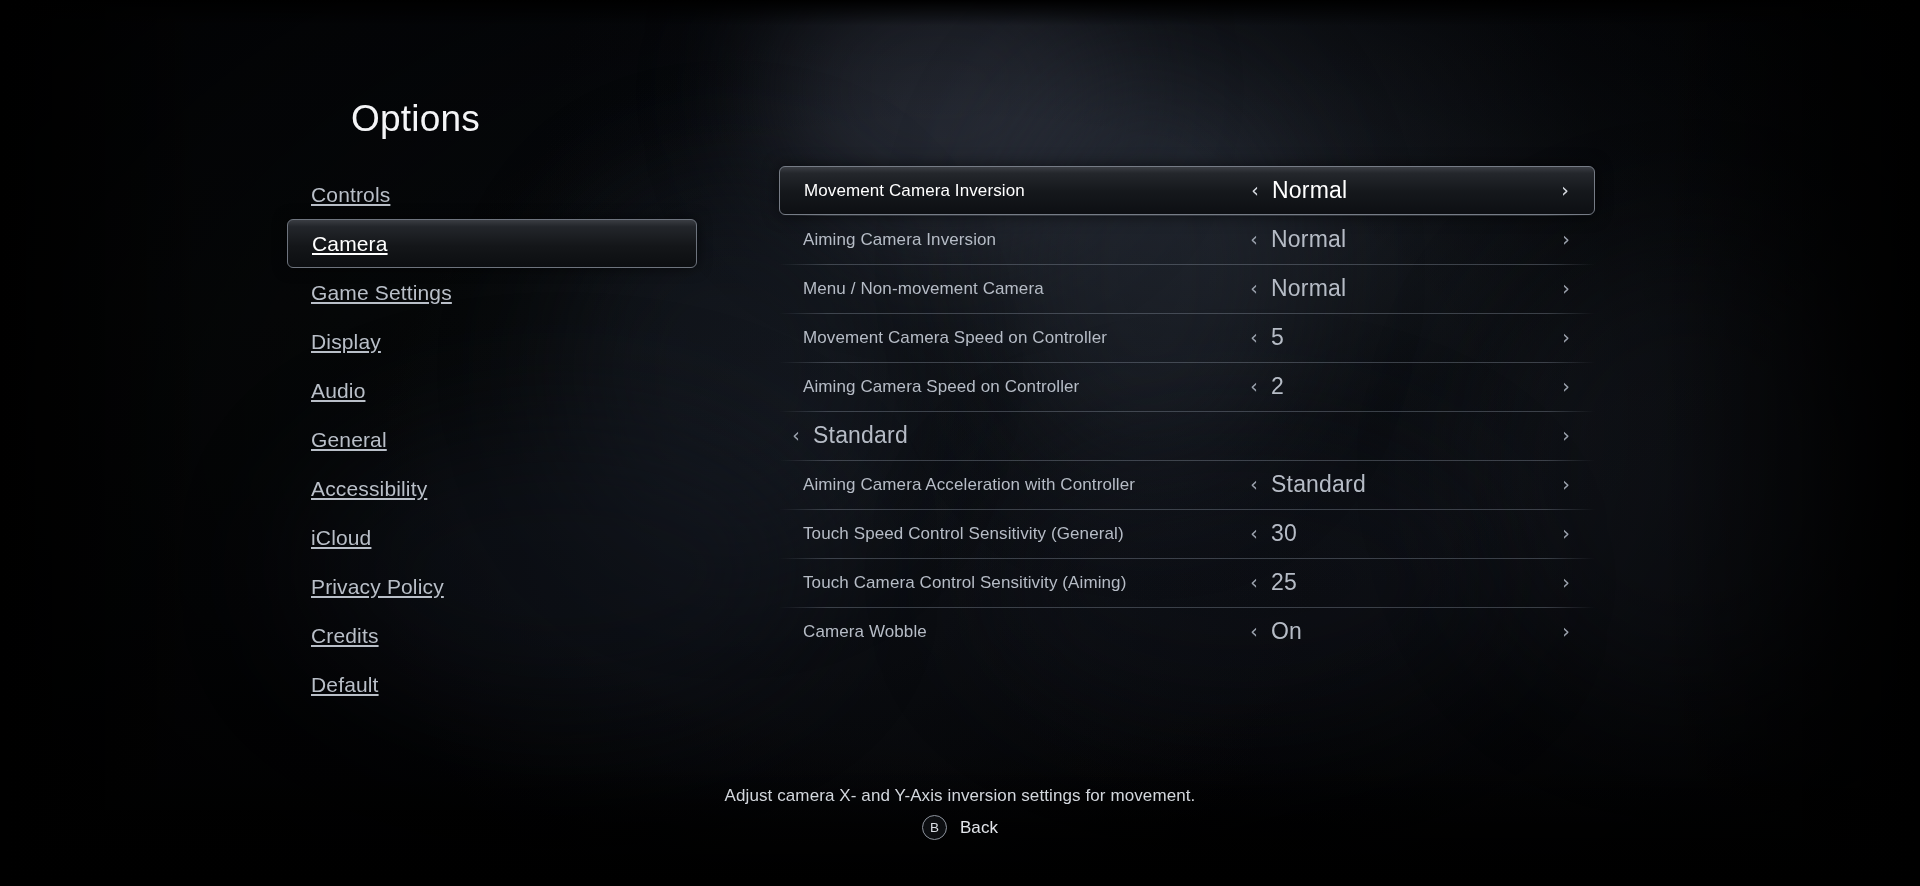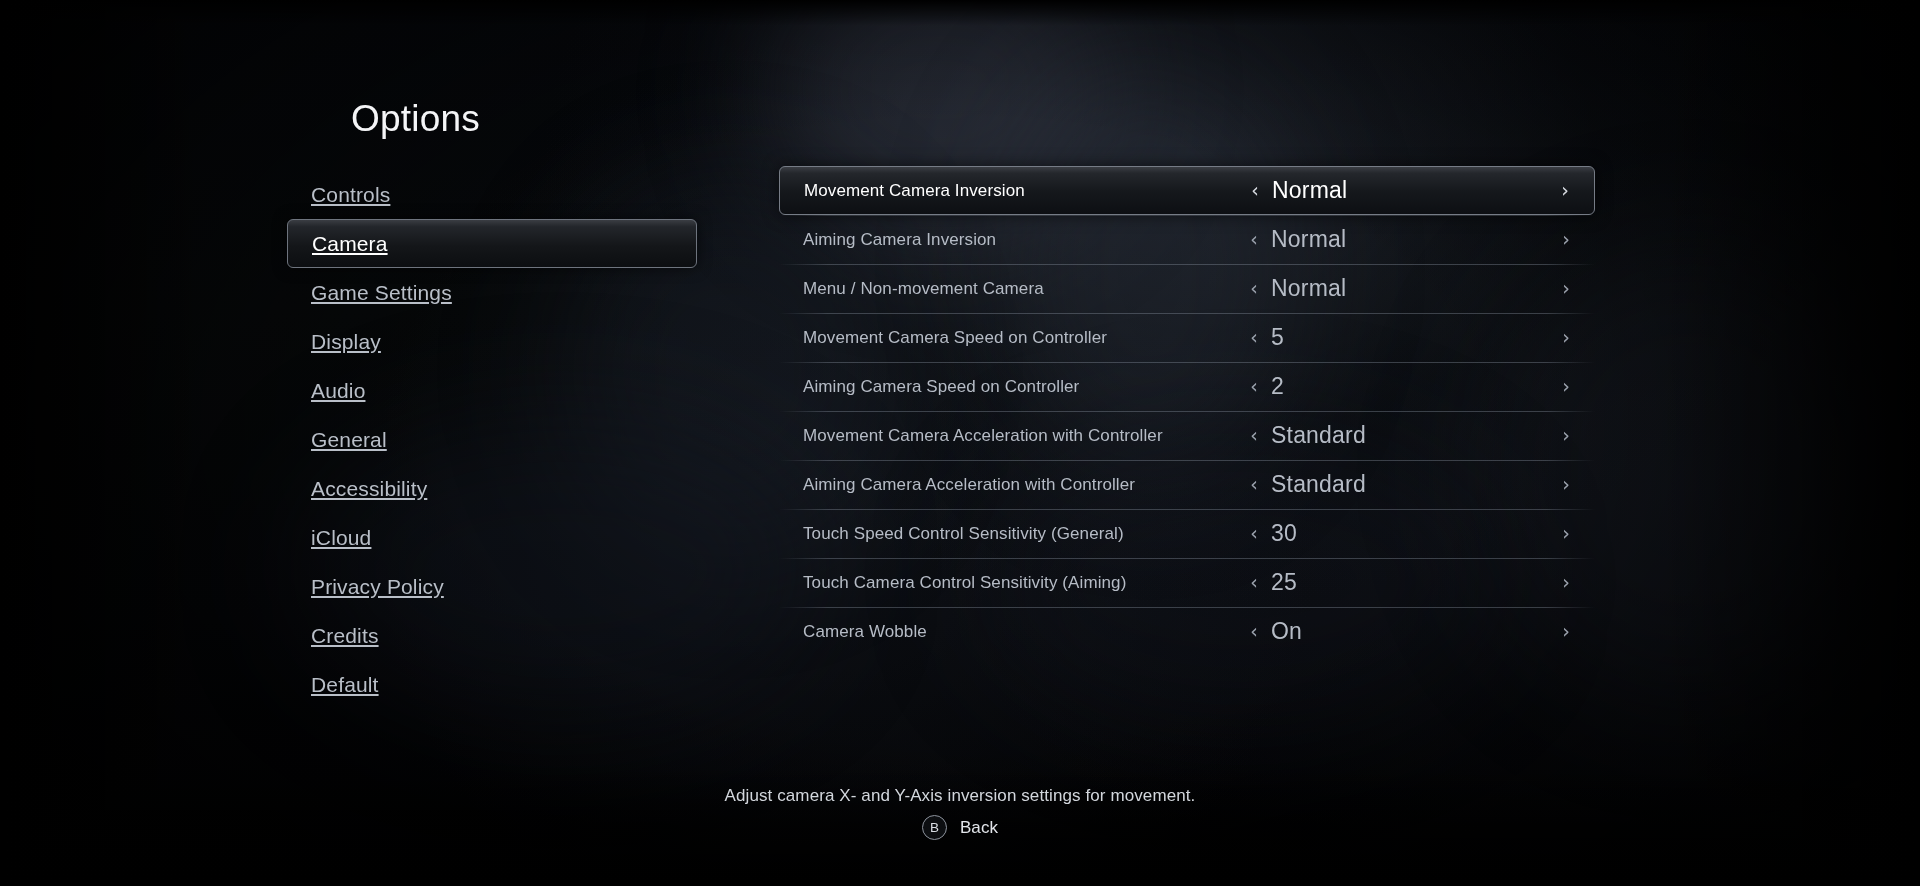--- a/index.html
+++ b/index.html
@@ -245,21 +245,20 @@
         <div class="sep"></div>
         <div class="s-label">Aiming Camera Speed on Controller</div>
         <div class="s-control">
           <div class="chev">‹</div>
           <div class="s-value">2</div>
           <div class="chev">›</div>
         </div>
       </div>
       <div class="setting-row">
         <div class="sep"></div>
-        <div class="s-label">Movement Camera Acceleration with Controller</div>
         <div class="s-control">
           <div class="chev">‹</div>
           <div class="s-value">Standard</div>
           <div class="chev">›</div>
         </div>
       </div>
       <div class="setting-row">
         <div class="sep"></div>
         <div class="s-label">Aiming Camera Acceleration with Controller</div>
         <div class="s-control">

